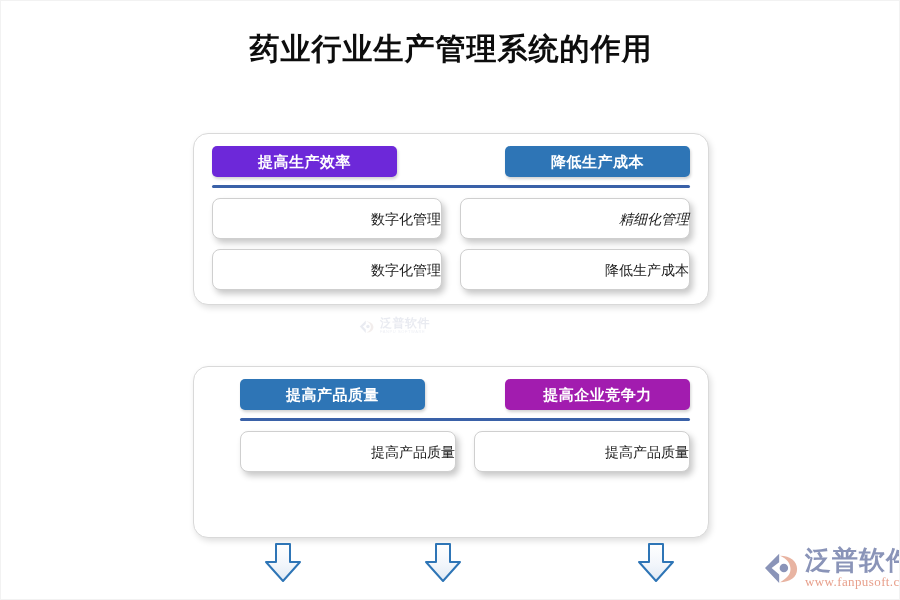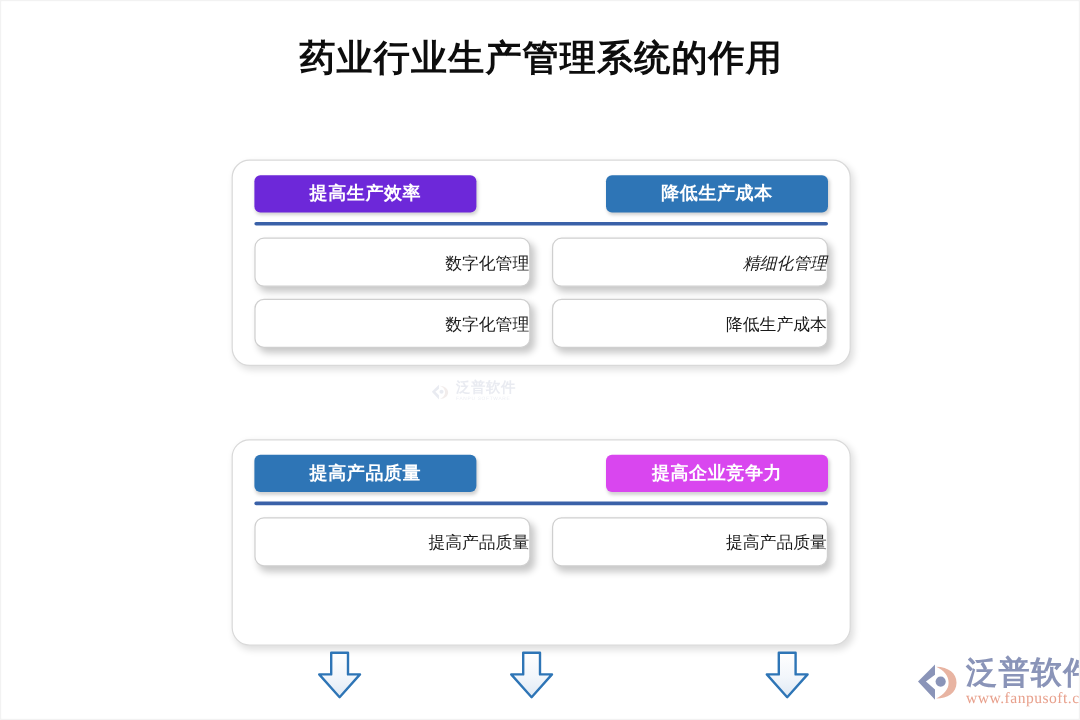--- a/index.html
+++ b/index.html
@@ -208,25 +208,25 @@
       <path d="M2 18 L16 4 L16 12 L9 18 L16 25 L16 33 Z" fill="#b8bed2"></path>
       <path d="M17 6 C27 6 34 12 34 19 C34 27 27 32 18 32 C24 29 28 25 28 19 C28 13 24 8 17 6 Z" fill="#d6c6c2"></path>
       <circle cx="21" cy="18" r="4" fill="#b8bed2"></circle>
     </svg>
     <div class="wm-text-wrap">
       <div class="wm-cn">泛普软件</div>
       <div class="wm-en">FANPU SOFTWARE</div>
     </div>
   </div>
 
-  <div class="card card--two" style="border-color: rgb(217, 217, 217);">
+  <div class="card card--two" style="border-color: rgb(217, 217, 217); padding-left: 28px;">
     <div class="card-inner">
       <div class="head-row">
         <div class="pill" style="background: rgb(46, 117, 182);">提高产品质量</div>
-        <div class="pill" style="background: #d946ef;">提高企业竞争力</div>
+        <div class="pill" style="background: #a21caf;">提高企业竞争力</div>
       </div>
       <div class="divider" style="background: rgb(58, 97, 168);"></div>
       <div class="items-grid">
         <div class="item-box" style="border-color: rgb(207, 207, 207);">提高产品质量</div>
         <div class="item-box" style="border-color: rgb(207, 207, 207);">提高产品质量</div>
       </div>
     </div>
   </div>
 
   <svg class="arrow arrow--1" viewBox="0 0 44 44">

